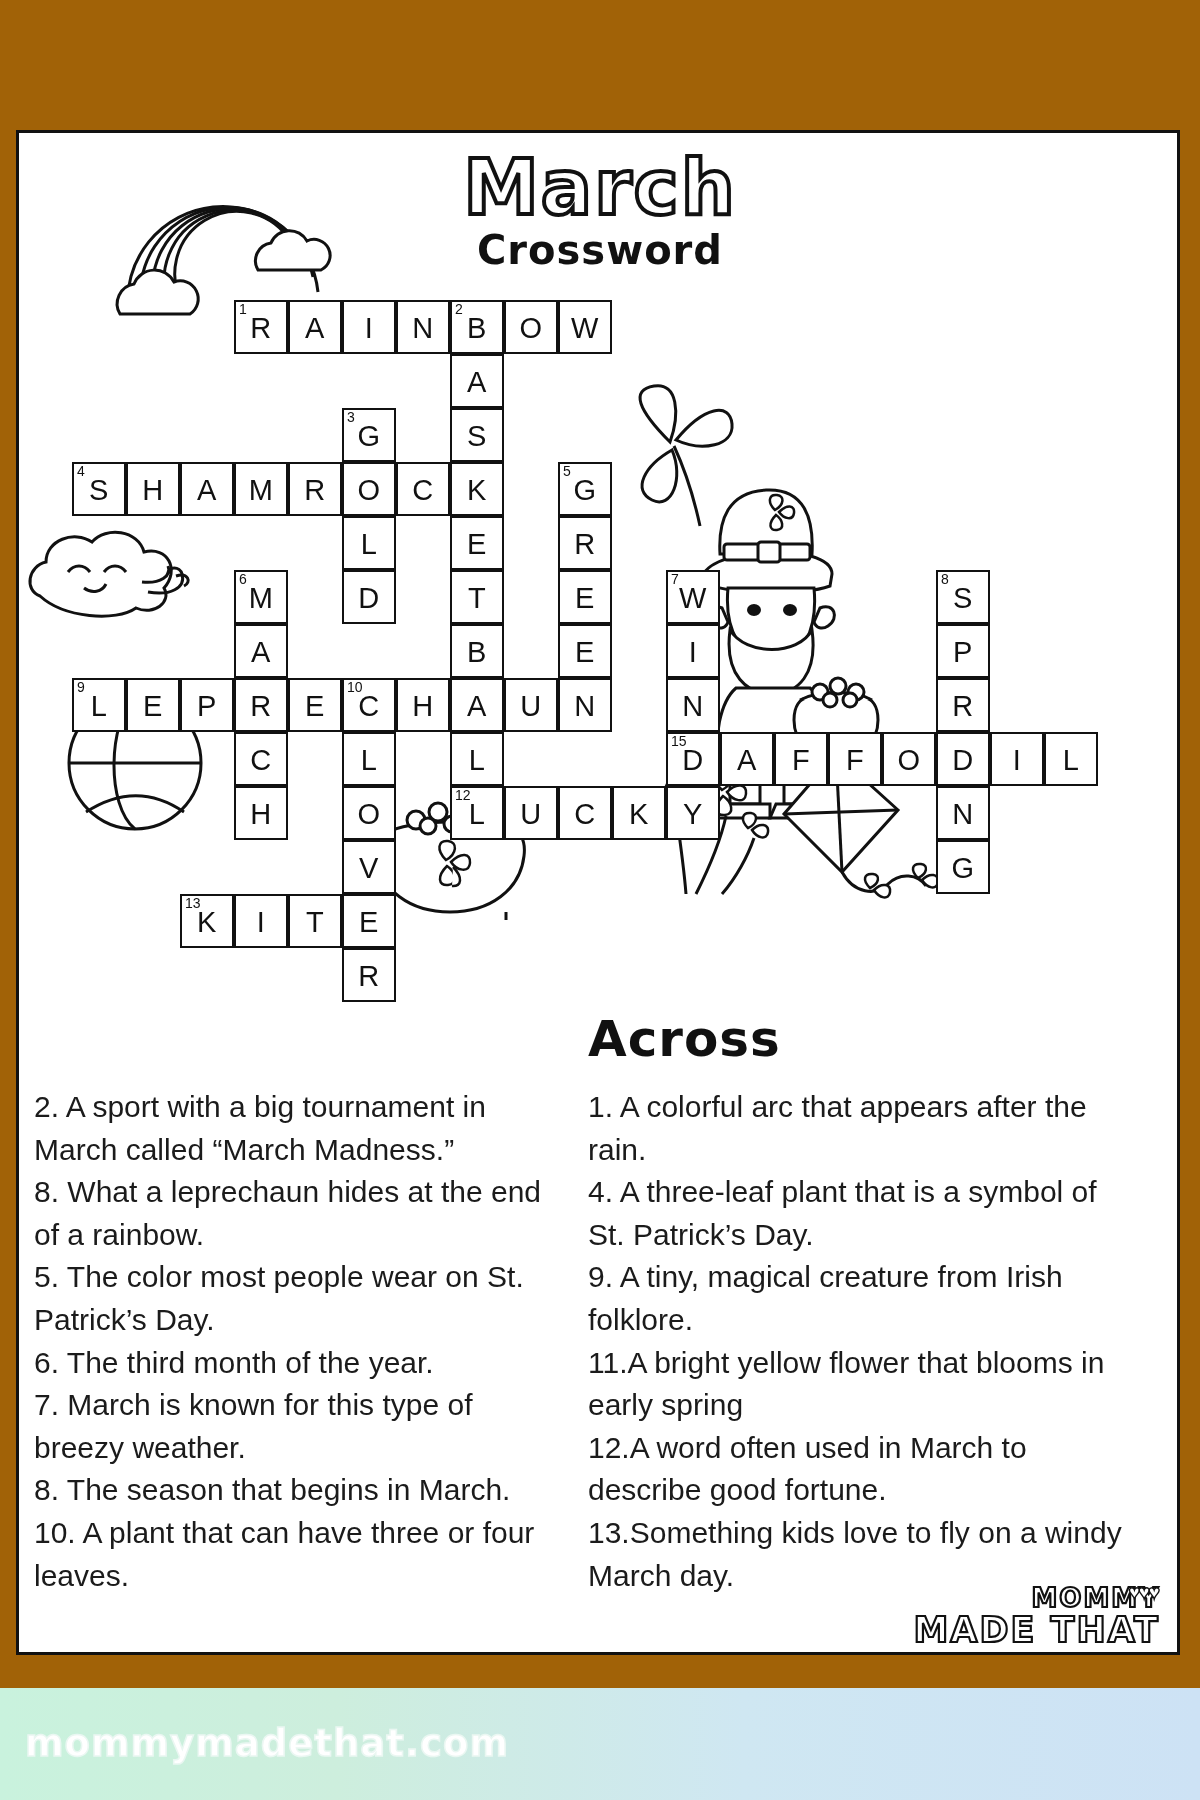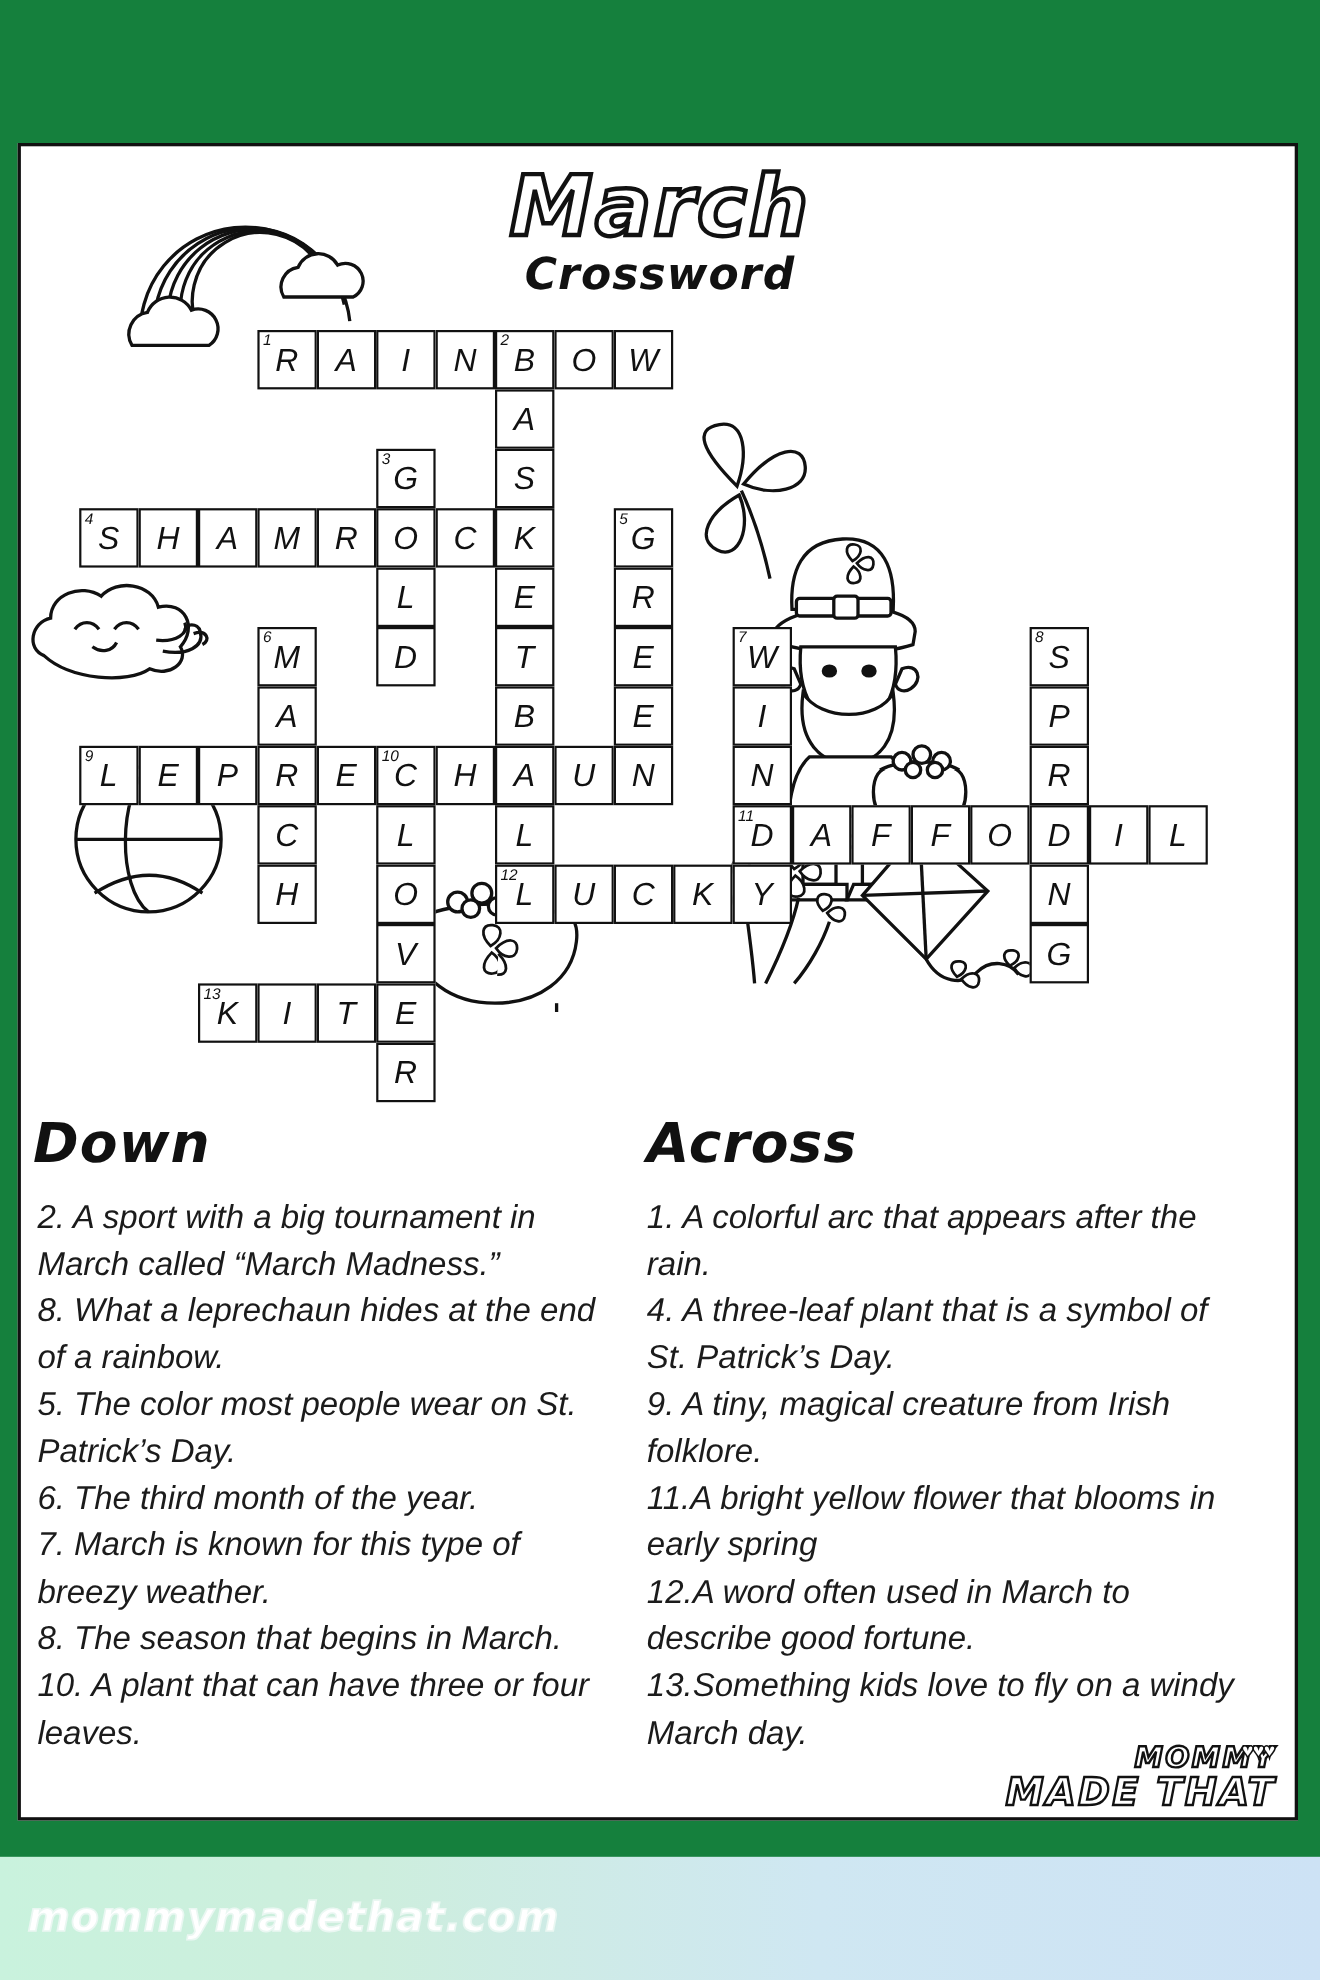--- a/index.html
+++ b/index.html
@@ -10,22 +10,21 @@
     font-family: "Liberation Sans", sans-serif;
     overflow: hidden;
     position: relative;
   }
 
   
   .sheet {
     position: absolute;
     left: 0; top: 0;
     width: 1200px; height: 1800px;
-    background: #15803d;
-    font-style: italic;
+    background: #a16207;
   }
   .border-box {
     position: absolute;
     left: 16px; top: 130px;
     width: 1164px; height: 1525px;
     border: 3px solid #111;
     background: #fff;
   }
 
   
@@ -479,21 +478,21 @@
       <div class="cell" style="left: 234px; top: 732px;">
         <span class="ltr">C</span>
       </div>
       <div class="cell" style="left: 342px; top: 732px;">
         <span class="ltr">L</span>
       </div>
       <div class="cell" style="left: 450px; top: 732px;">
         <span class="ltr">L</span>
       </div>
       <div class="cell" style="left: 666px; top: 732px;">
-        <span class="num">11</span>
+        <span class="num">15</span>
         <span class="ltr">D</span>
       </div>
       <div class="cell" style="left: 720px; top: 732px;">
         <span class="ltr">A</span>
       </div>
       <div class="cell" style="left: 774px; top: 732px;">
         <span class="ltr">F</span>
       </div>
       <div class="cell" style="left: 828px; top: 732px;">
         <span class="ltr">F</span>
@@ -552,21 +551,20 @@
         <span class="ltr">T</span>
       </div>
       <div class="cell" style="left: 342px; top: 894px;">
         <span class="ltr">E</span>
       </div>
       <div class="cell" style="left: 342px; top: 948px;">
         <span class="ltr">R</span>
       </div>
     </div>
 
-  <div class="clue-heading" style="left:30px; top:1010px;">Down</div>
   <div class="clue-heading" style="left:588px; top:1010px;">Across</div>
 
   <div class="clue-col" id="clues-down" style="left:34px; top:1086px; width:510px;">
       <p>2. A sport with a big tournament in March called “March Madness.”</p>
       <p>8. What a leprechaun hides at the end of a rainbow.</p>
       <p>5. The color most people wear on St. Patrick’s Day.</p>
       <p>6. The third month of the year.</p>
       <p>7. March is known for this type of breezy weather.</p>
       <p>8. The season that begins in March.</p>
       <p>10. A plant that can have three or four leaves.</p>

